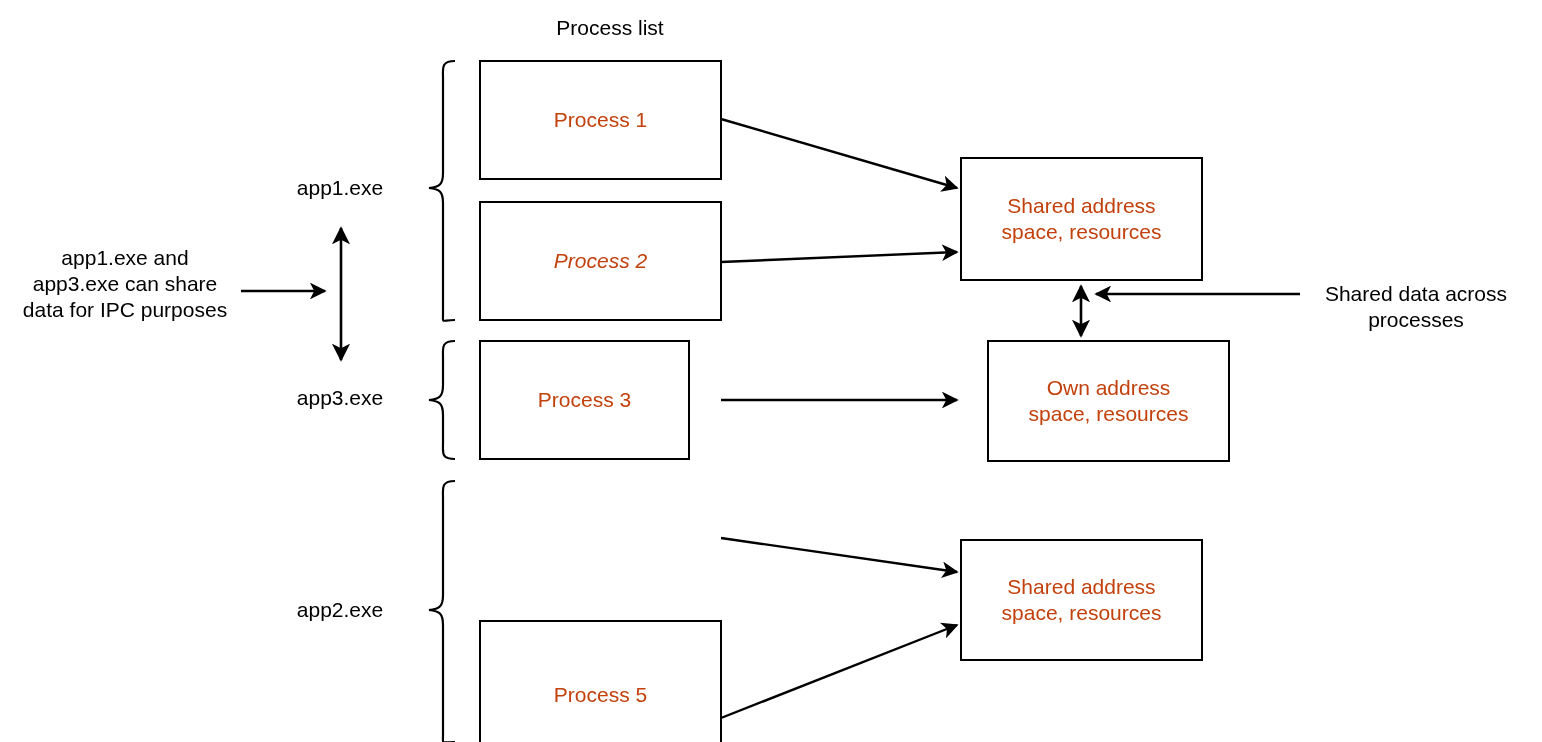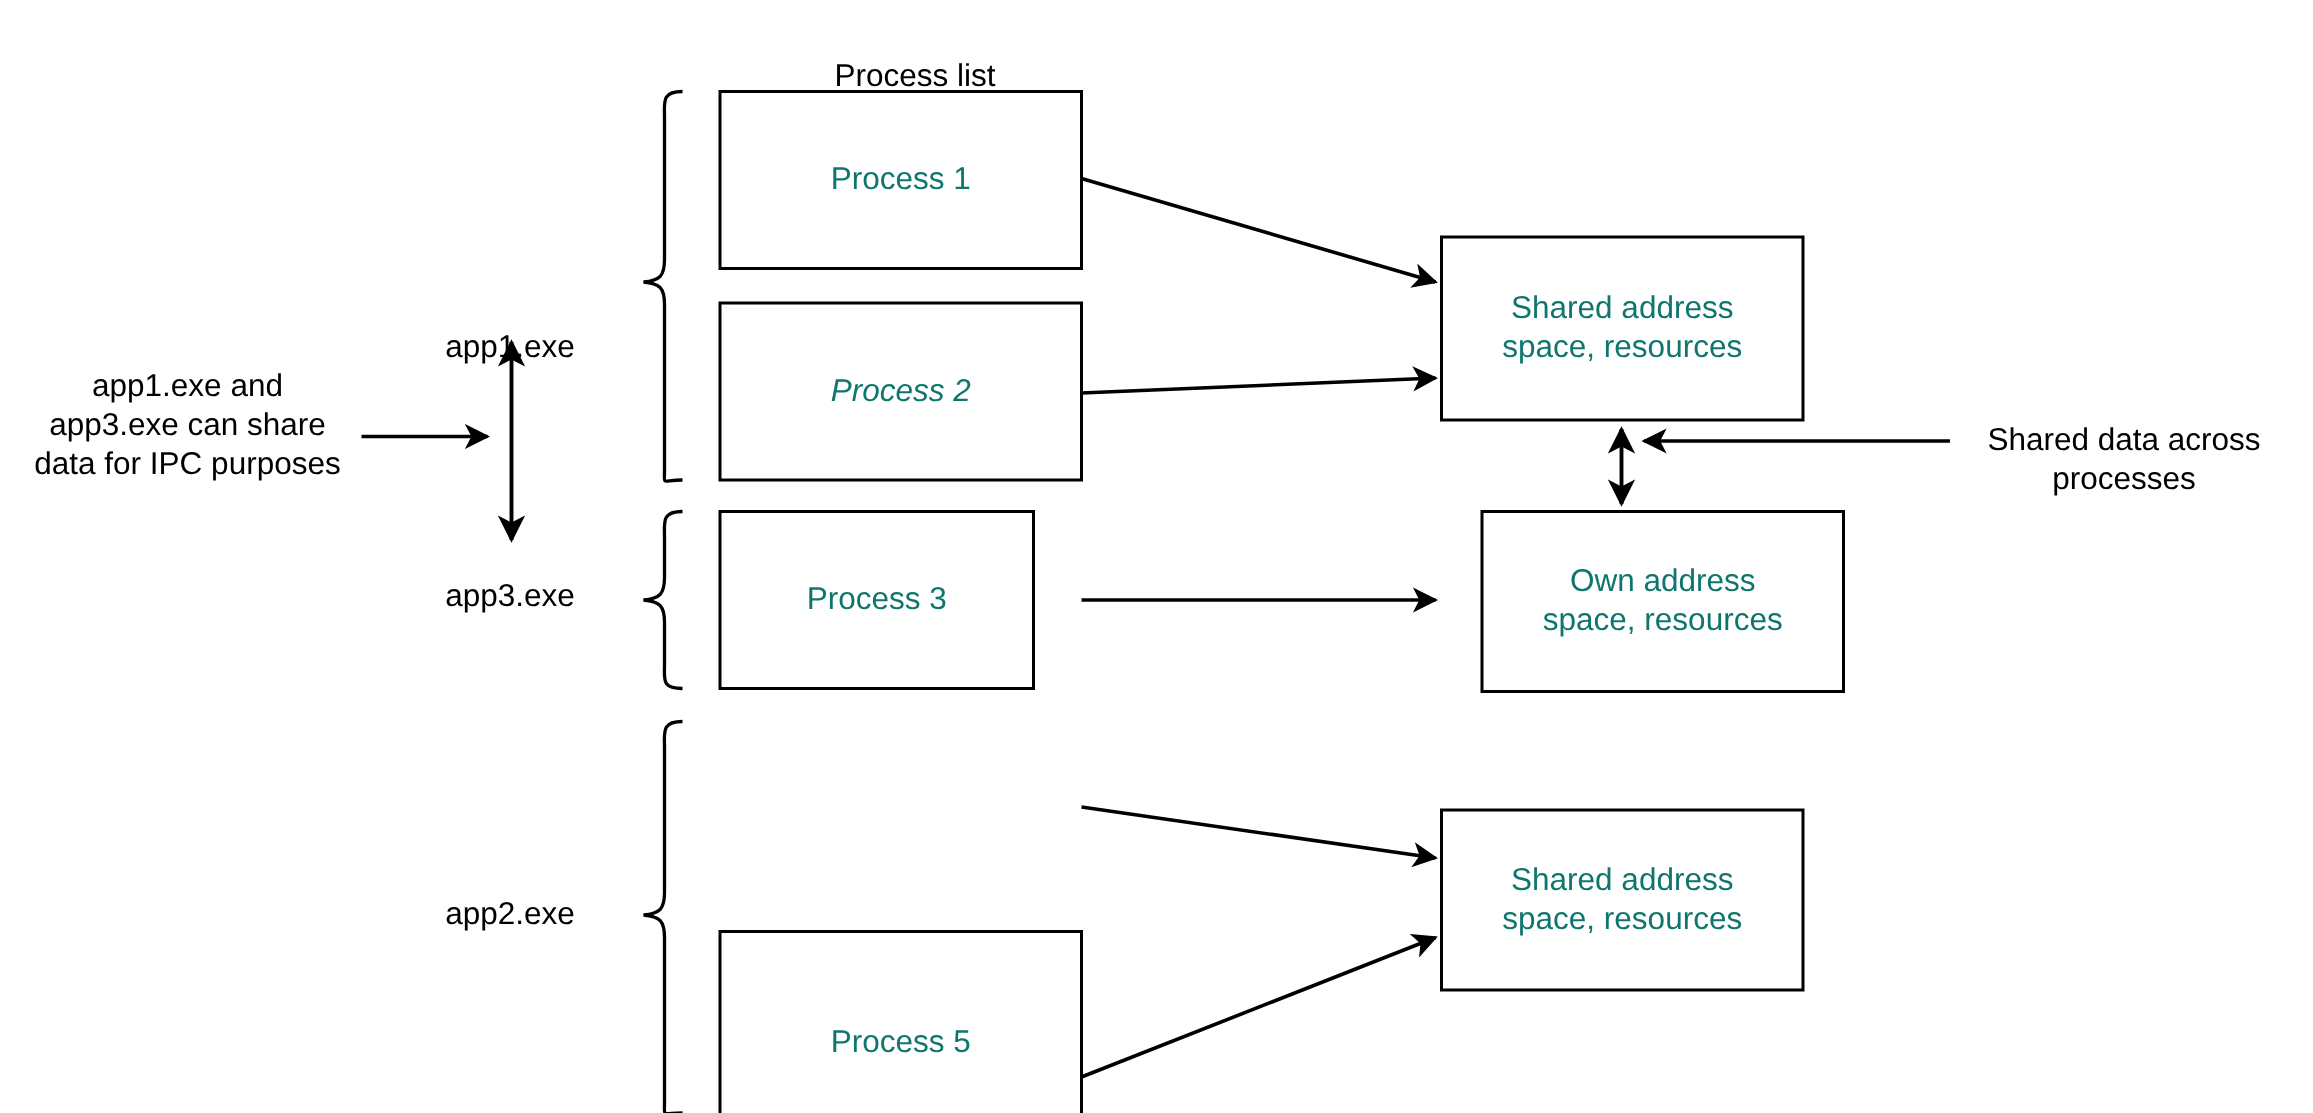--- a/index.html
+++ b/index.html
@@ -29,21 +29,21 @@
     position: absolute;
     box-sizing: border-box;
     border: 2px solid #000000;
     background: #ffffff;
     display: flex;
     align-items: center;
     justify-content: center;
     text-align: center;
     font-size: 21px;
     line-height: 26px;
-    color: #0f766e;
+    color: #c2410c;
   }
   .node-box .box-label {
     white-space: pre-line;
     padding: 0 8px;
   }
   .free-label {
     position: absolute;
     font-size: 21px;
     line-height: 26px;
     text-align: center;
@@ -105,23 +105,23 @@
 
     <line x1="721" y1="538" x2="957" y2="572" stroke="#000000" stroke-width="2.4" marker-end="url(#arrowhead)"></line>
 
     <line x1="721" y1="718" x2="957" y2="625" stroke="#000000" stroke-width="2.4" marker-end="url(#arrowhead)"></line>
 
     <line x1="1081" y1="286" x2="1081" y2="336" stroke="#000000" stroke-width="2.6" marker-start="url(#arrowhead)" marker-end="url(#arrowhead)"></line>
 
     <line x1="1300" y1="294" x2="1096" y2="294" stroke="#000000" stroke-width="2.4" marker-end="url(#arrowhead)"></line>
   </svg>
 
-  <div class="free-label" style="left: 510px; top: 15px; width: 200px; margin-top: 23px;">Process list</div>
+  <div class="free-label" style="left: 510px; top: 15px; width: 200px;">Process list</div>
 
-  <div class="free-label" style="left: 250px; top: 175px; width: 180px; margin-top: 44px;">app1.exe</div>
+  <div class="free-label" style="left: 250px; top: 175px; width: 180px;">app1.exe</div>
 
   <div class="free-label" style="left: 250px; top: 385px; width: 180px;">app3.exe</div>
 
   <div class="free-label" style="left: 250px; top: 597px; width: 180px;">app2.exe</div>
 
   <div class="free-label" style="left: 10px; top: 245px; width: 230px;">app1.exe and
 app3.exe can share
 data for IPC purposes</div>
 
   <div class="free-label" style="left: 1300px; top: 281px; width: 232px;">Shared data across

